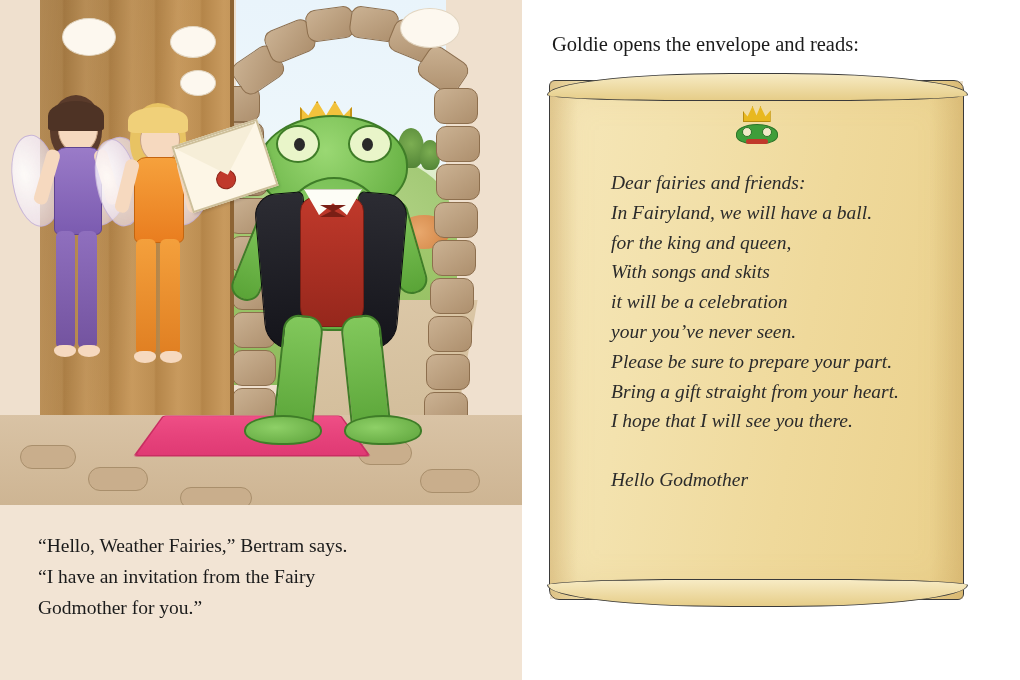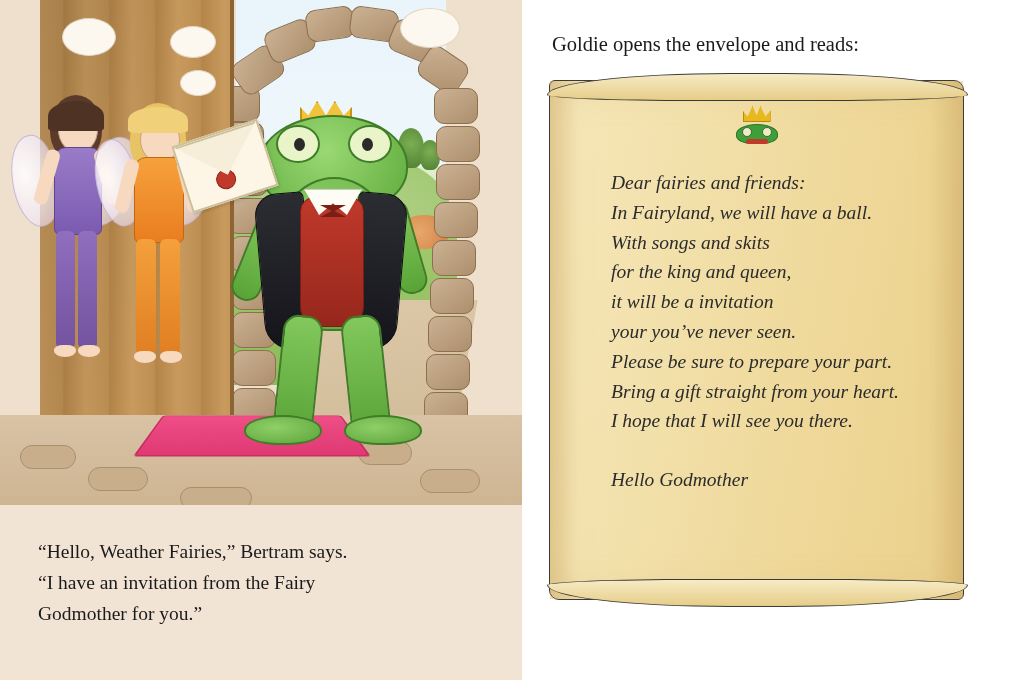--- a/index.html
+++ b/index.html
@@ -241,21 +241,20 @@
 
   
   .caption {
     position: absolute;
     left: 38px;
     top: 530px;
     width: 440px;
     font-size: 19.5px;
     line-height: 31px;
     color: #1b1b1b;
-    margin-top: 6px;
   }
   .caption p { margin: 0; }
 
   
   .right-page {
     position: relative;
     flex: 1 1 auto;
     height: 680px;
     background: #ffffff;
   }
@@ -501,23 +500,23 @@
       <div class="scroll-emblem">
         <div class="emblem-crown"></div>
         <div class="emblem-frog">
           <div class="emblem-tongue"></div>
         </div>
       </div>
 
       <div class="letter">
         <p>Dear fairies and friends:</p>
         <p>In Fairyland, we will have a ball.</p>
+        <p>for the king and queen,</p>
         <p>With songs and skits</p>
-        <p>for the king and queen,</p>
-        <p>it will be a invitation</p>
+        <p>it will be a celebration</p>
         <p>your you’ve never seen.</p>
         <p>Please be sure to prepare your part.</p>
         <p>Bring a gift straight from your heart.</p>
         <p>I hope that I will see you there.</p>
         <div class="gap"></div>
         <p>Hello Godmother</p>
       </div>
     </div>
   </div>
 </div>

